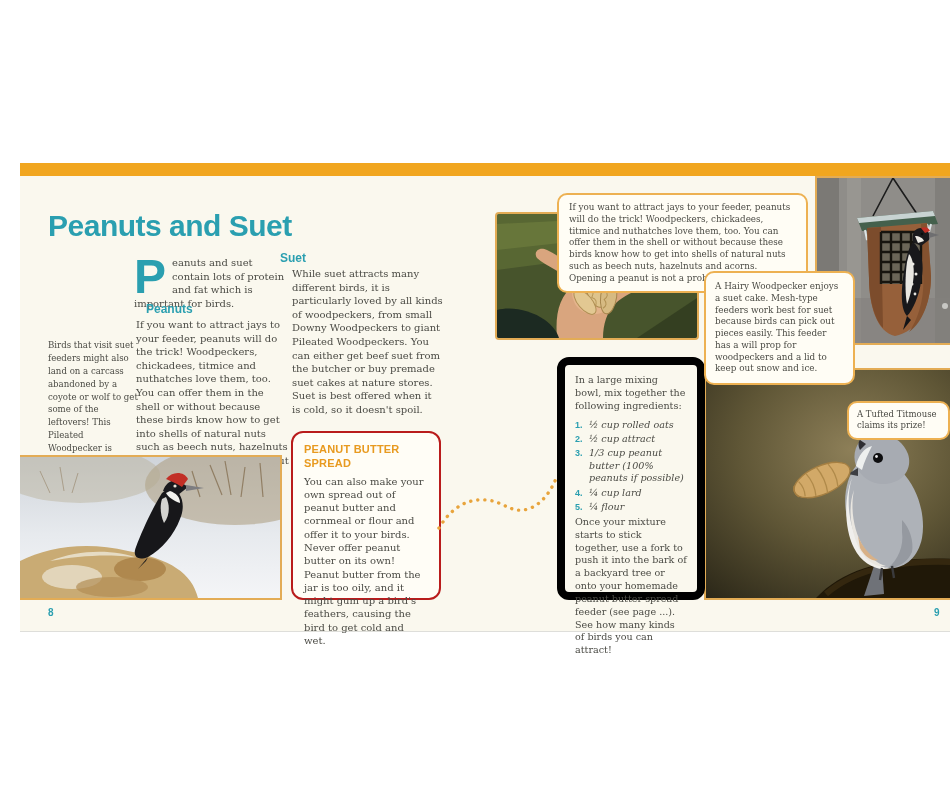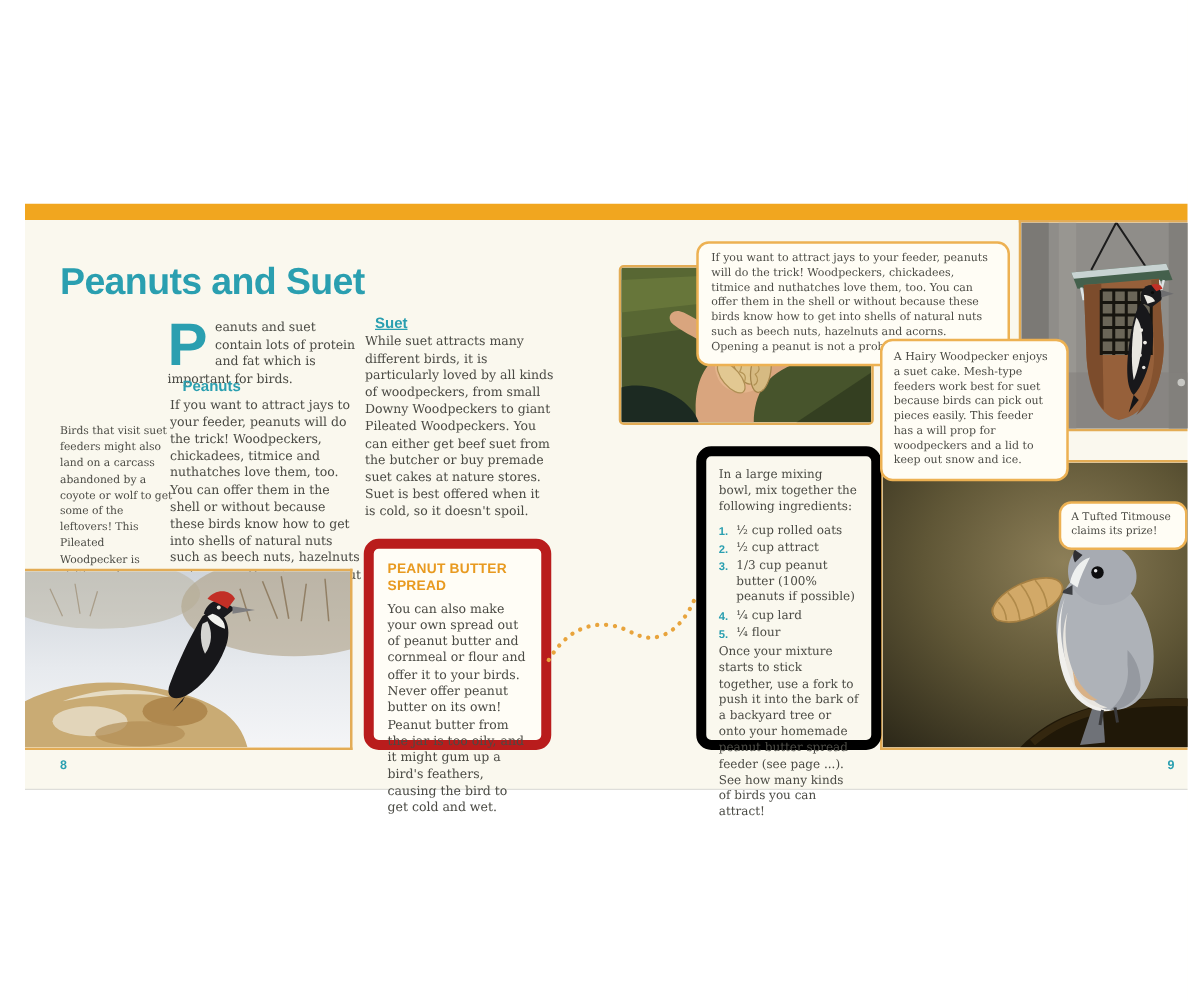--- a/index.html
+++ b/index.html
@@ -14,44 +14,44 @@
   #page-title{position:absolute;left:28px;top:209px;font-size:30px;font-weight:bold;color:#2a9fb0;
               letter-spacing:-0.5px;font-family:"Liberation Sans",sans-serif;}
   .body-txt{font-size:10px;line-height:1.36;color:#4b4b45;}
   #intro{position:absolute;left:114px;top:256px;width:156px;}
   #drop-cap{float:left;font-family:"Liberation Sans",sans-serif;font-weight:bold;font-size:48px;
             line-height:38px;color:#2a9fb0;margin:2px 6px 0 0;}
   .col-head{position:absolute;font-family:"Liberation Sans",sans-serif;font-weight:bold;
             font-size:12px;color:#2a9fb0;}
   #peanuts-head{left:126px;top:302px;}
   #peanuts-body{position:absolute;left:116px;top:318px;width:154px;}
-  #suet-head{left:280px;top:251px;text-decoration:underline;}
+  #suet-head{left:260px;top:251px;}
   #suet-body{position:absolute;left:272px;top:267px;width:151px;}
   #side-caption{position:absolute;left:28px;top:339px;width:92px;font-size:8.6px;line-height:1.5;}
   
   .callout{position:absolute;background:#fffdf5;border:2px solid #edb152;border-radius:10px;
            box-sizing:border-box;font-size:8.8px;line-height:1.34;color:#4b4b45;z-index:6;}
   #jays-callout{left:537px;top:193px;width:251px;padding:7px 10px;}
   #hairy-callout{left:684px;top:271px;width:151px;padding:8px 9px;}
   #titmouse-callout{left:827px;top:401px;width:103px;padding:6px 8px;font-size:8.5px;}
   
   #pb-box{position:absolute;left:271px;top:431px;width:150px;height:169px;box-sizing:border-box;
-          background:#fffdf6;border:8px solid #b91c1c;border-radius:12px;padding:10px 11px;z-index:4;}
+          background:#fffdf6;border:2px solid #b91c1c;border-radius:12px;padding:10px 11px;z-index:4;}
   #pb-head{font-family:"Liberation Sans",sans-serif;font-weight:bold;font-size:11px;line-height:1.25;
            color:#e89a20;letter-spacing:.2px;}
   #pb-body{font-size:10px;line-height:1.33;margin-top:4px;}
   
   #recipe-box{position:absolute;left:537px;top:357px;width:148px;height:243px;box-sizing:border-box;
               border:8px solid #000000;border-radius:12px;padding:9px 10px;z-index:4;}
   #recipe-intro,#recipe-outro{font-size:9.6px;line-height:1.34;}
   #recipe-list{margin:6px 0 0 0;padding:0;list-style:none;}
   #recipe-list li{display:flex;margin-bottom:2px;}
   .num{font-family:"Liberation Sans",sans-serif;font-weight:bold;font-size:9px;color:#2a9fb0;
        width:14px;flex:none;padding-top:1px;}
-  .ing{font-size:9.6px;line-height:1.3;}
+  .ing{font-size:9.6px;line-height:1.3;font-style:italic;}
   
   .photo{position:absolute;overflow:hidden;border:2px solid #e3ac55;box-sizing:border-box;z-index:3;}
   #pileated-photo{left:0;top:455px;width:262px;height:145px;border-left:none;}
   #hand-photo{left:475px;top:212px;width:204px;height:128px;border-radius:4px;z-index:2;}
   #feeder-photo{left:795px;top:176px;width:155px;height:169px;border-right:none;}
   #titmouse-photo{left:684px;top:368px;width:266px;height:232px;border-right:none;}
   .photo svg{display:block;}
   
   .pagenum{position:absolute;font-family:"Liberation Sans",sans-serif;font-weight:bold;
            font-size:10px;color:#2a9fb0;}

